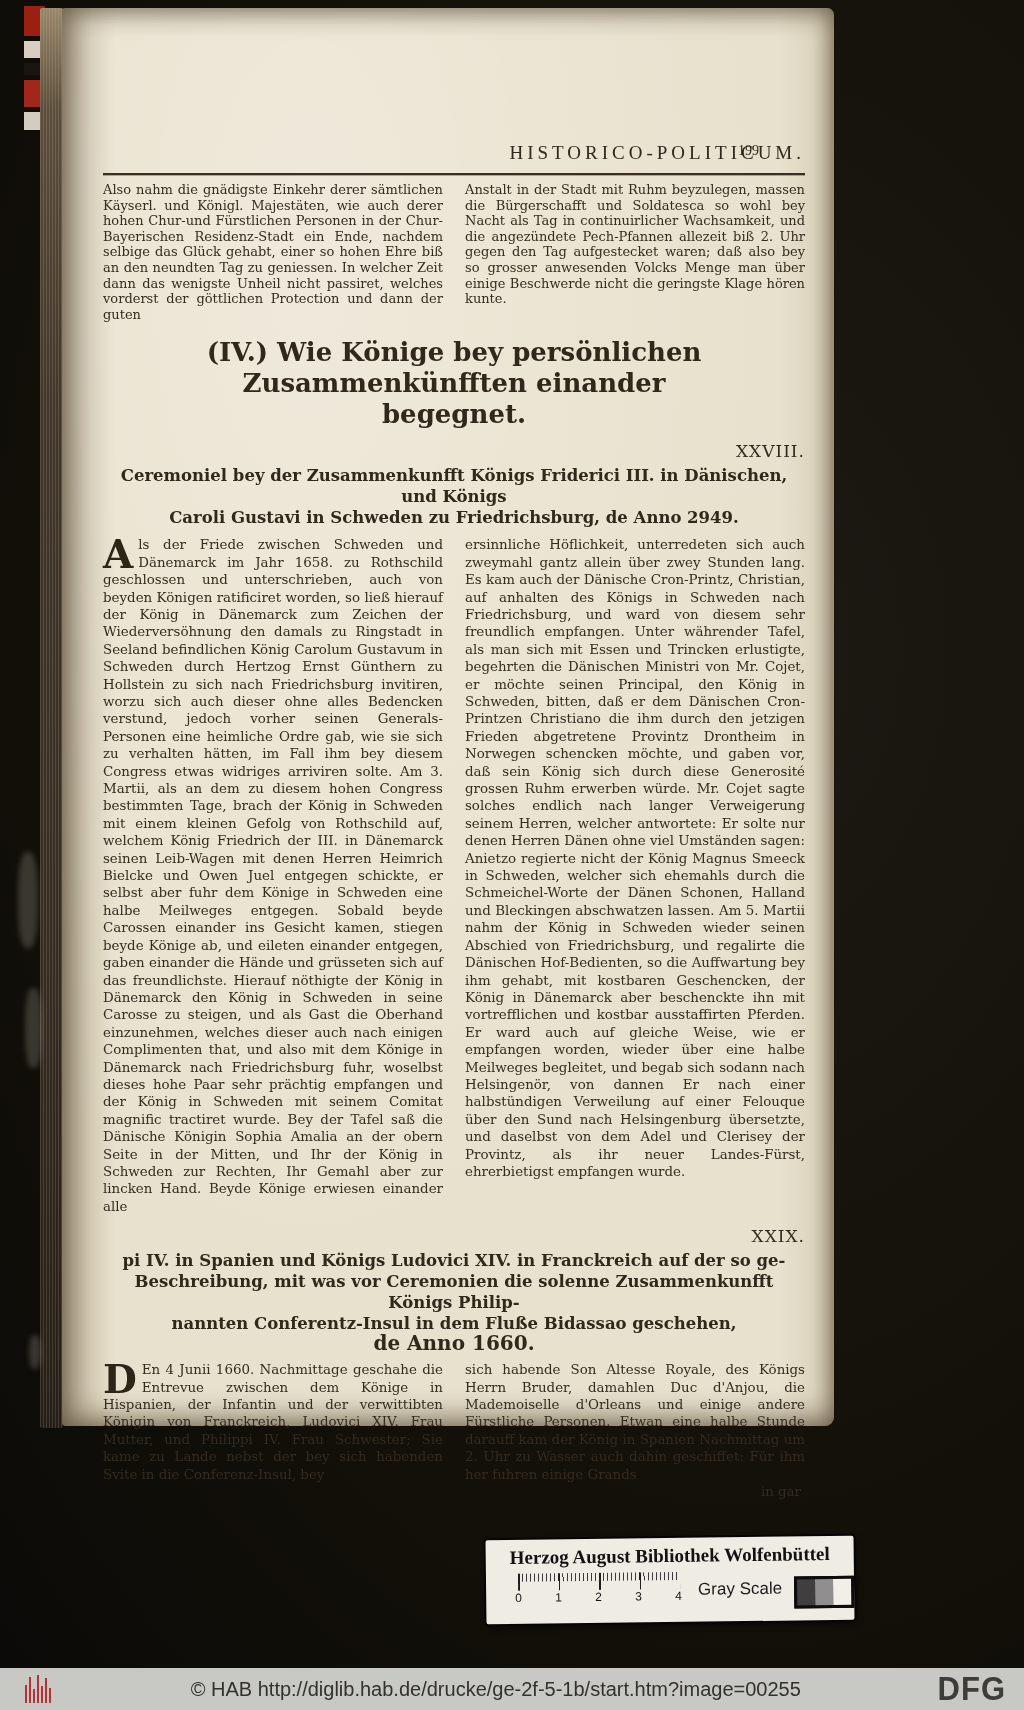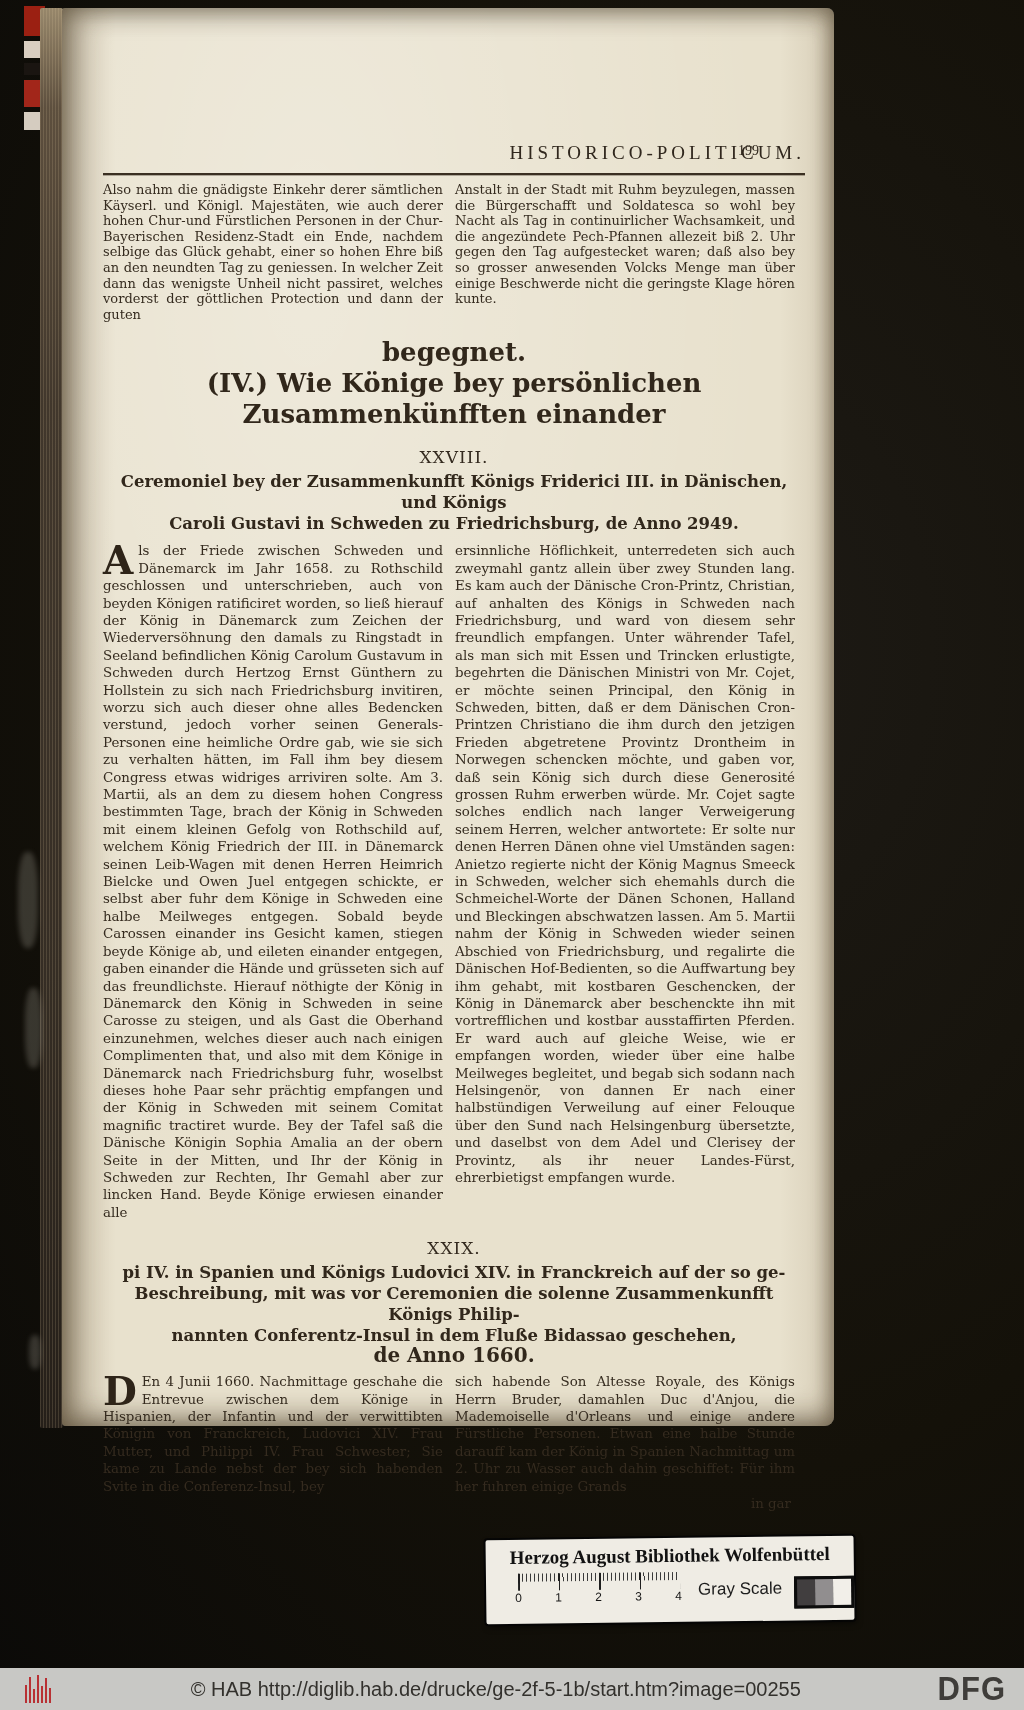--- a/index.html
+++ b/index.html
@@ -43,29 +43,29 @@
   .page-head{position:relative;text-align:right;height:26px;}
   .running-head{
     font-family:"Liberation Serif", serif;
     font-size:19px;letter-spacing:4px;color:#30271d;
   }
   .page-num{
     position:absolute;right:46px;top:1px;
     font-family:"Liberation Serif", serif;font-size:14px;color:#30271d;
   }
   .rule{height:2px;background:#3a2f22;margin:5px 0 7px 0;box-shadow:0 1px 0 rgba(58,47,34,.35);}
-  .twocol{display:flex;gap:12px;}
+  .twocol{display:flex;gap:22px;}
   .col{width:340px;text-align:justify;margin:0;}
   .intro .col{font-size:13px;line-height:15.6px;}
   .bodytext .col{font-size:13.4px;line-height:17.4px;}
   .center{text-align:center;}
   .h-section{
     font-size:26px;line-height:31px;font-weight:700;margin-top:15px;color:#31271b;
   }
-  .h-roman{font-size:17px;letter-spacing:1px;margin-top:17px;color:#33291e;}
+  .h-roman{font-size:17px;letter-spacing:1px;margin-top:11px;color:#33291e;text-align:right;}
   .h-chap{font-size:16.5px;line-height:21px;font-weight:600;margin-top:4px;color:#31271b;}
   .h-date{font-size:20px;line-height:19px;font-weight:600;margin-top:0;color:#31271b;}
   .bodytext{margin-top:8px;}
   .dropcap{
     float:left;font-size:39px;line-height:32px;font-weight:700;
     padding:2px 5px 0 0;color:#2e2418;
   }
   .catchword{width:340px;text-align:right;font-size:13.4px;padding-right:4px;margin-top:1px;}
   
   .card{
@@ -142,22 +142,22 @@
         <span class="page-num">199</span>
       </div>
       <div class="rule"></div>
 
       <div class="twocol intro">
         <p class="col">Also nahm die gnädigste Einkehr derer sämtlichen Käyserl. und Königl. Majestäten, wie auch derer hohen Chur-und Fürstlichen Personen in der Chur-Bayerischen Residenz-Stadt ein Ende, nachdem selbige das Glück gehabt, einer so hohen Ehre biß an den neundten Tag zu geniessen. In welcher Zeit dann das wenigste Unheil nicht passiret, welches vorderst der göttlichen Protection und dann der guten</p>
         <p class="col">Anstalt in der Stadt mit Ruhm beyzulegen, massen die Bürgerschafft und Soldatesca so wohl bey Nacht als Tag in continuirlicher Wachsamkeit, und die angezündete Pech-Pfannen allezeit biß 2. Uhr gegen den Tag aufgestecket waren; daß also bey so grosser anwesenden Volcks Menge man über einige Beschwerde nicht die geringste Klage hören kunte.</p>
       </div>
 
       <div class="center h-section">
+        <div>(IV.) Wie Könige bey persönlichen Zusammenkünfften einander</div>
         <div>begegnet.</div>
-        <div>(IV.) Wie Könige bey persönlichen Zusammenkünfften einander</div>
       </div>
 
       <div class="center h-roman">XXVIII.</div>
       <div class="center h-chap">
         <div>Ceremoniel bey der Zusammenkunfft Königs Friderici III. in Dänischen, und Königs</div>
         <div>Caroli Gustavi in Schweden zu Friedrichsburg, de Anno 2949.</div>
       </div>
 
       <div class="twocol bodytext">
         <p class="col"><span class="dropcap">A</span><span>ls der Friede zwischen Schweden und Dänemarck im Jahr 1658. zu Rothschild geschlossen und unterschrieben, auch von beyden Königen ratificiret worden, so ließ hierauf der König in Dänemarck zum Zeichen der Wiederversöhnung den damals zu Ringstadt in Seeland befindlichen König Carolum Gustavum in Schweden durch Hertzog Ernst Günthern zu Hollstein zu sich nach Friedrichsburg invitiren, worzu sich auch dieser ohne alles Bedencken verstund, jedoch vorher seinen Generals-Personen eine heimliche Ordre gab, wie sie sich zu verhalten hätten, im Fall ihm bey diesem Congress etwas widriges arriviren solte. Am 3. Martii, als an dem zu diesem hohen Congress bestimmten Tage, brach der König in Schweden mit einem kleinen Gefolg von Rothschild auf, welchem König Friedrich der III. in Dänemarck seinen Leib-Wagen mit denen Herren Heimrich Bielcke und Owen Juel entgegen schickte, er selbst aber fuhr dem Könige in Schweden eine halbe Meilweges entgegen. Sobald beyde Carossen einander ins Gesicht kamen, stiegen beyde Könige ab, und eileten einander entgegen, gaben einander die Hände und grüsseten sich auf das freundlichste. Hierauf nöthigte der König in Dänemarck den König in Schweden in seine Carosse zu steigen, und als Gast die Oberhand einzunehmen, welches dieser auch nach einigen Complimenten that, und also mit dem Könige in Dänemarck nach Friedrichsburg fuhr, woselbst dieses hohe Paar sehr prächtig empfangen und der König in Schweden mit seinem Comitat magnific tractiret wurde. Bey der Tafel saß die Dänische Königin Sophia Amalia an der obern Seite in der Mitten, und Ihr der König in Schweden zur Rechten, Ihr Gemahl aber zur lincken Hand. Beyde Könige erwiesen einander alle</span></p>

